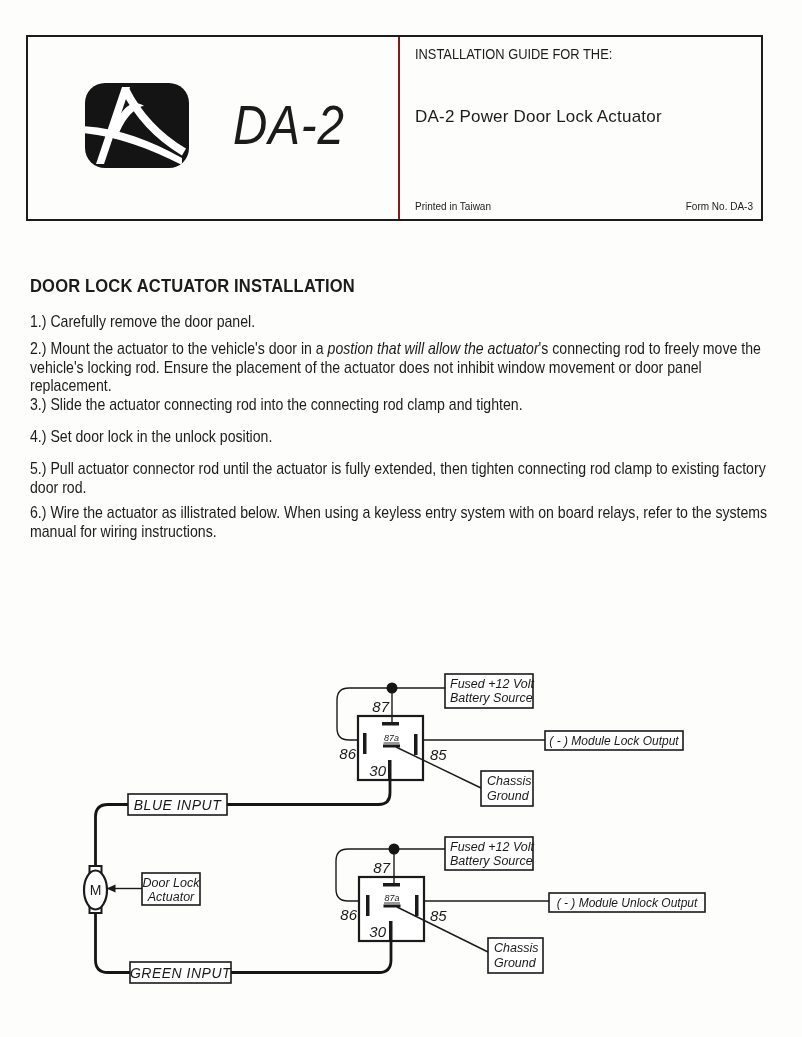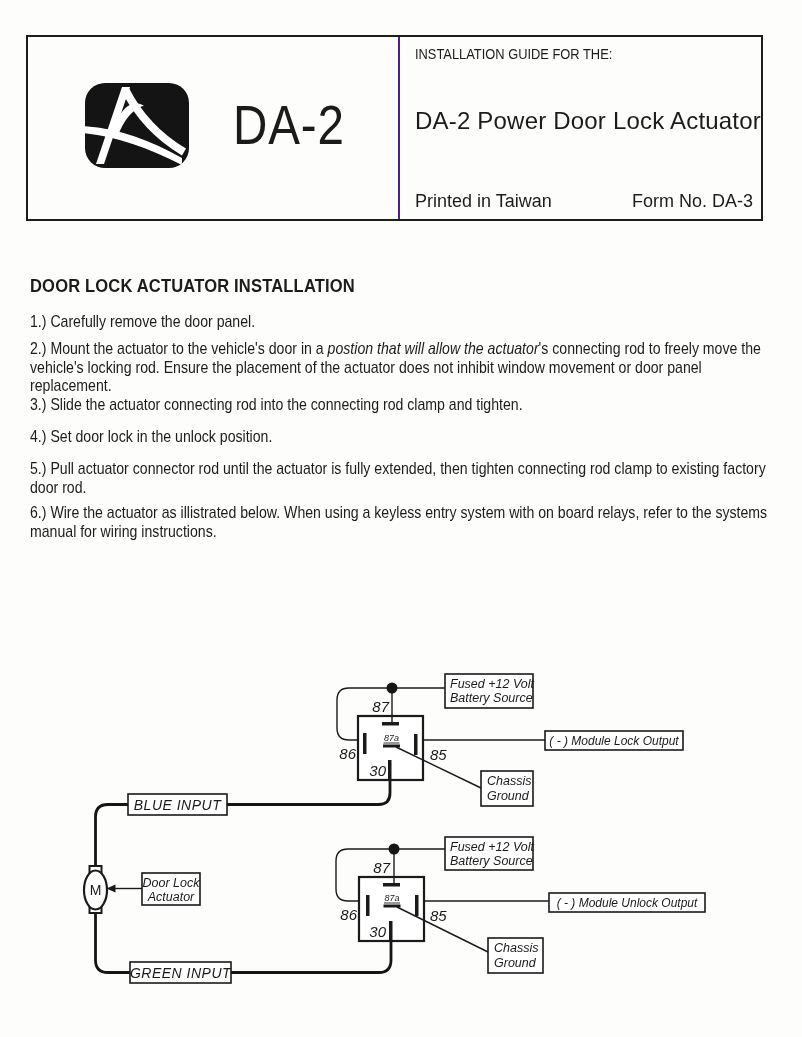--- a/index.html
+++ b/index.html
@@ -2,31 +2,31 @@
 <html><head>
 <meta charset="utf-8">
 <style>
   html,body{margin:0;padding:0;background:#fdfdfc;overflow:hidden;}
   .page{position:relative;width:802px;height:1037px;background:#fdfdfc;
         font-family:"Liberation Sans",sans-serif;color:#1c1c1c;}
 
   
   .header-box{position:absolute;left:26px;top:35px;width:733px;height:182px;
               border:2px solid #1c1c1c;display:flex;}
-  .brand-cell{position:relative;width:370px;border-right:2px solid #4c1d95;}
+  .brand-cell{position:relative;width:370px;border-right:2px solid #7f1d1d;font-style:italic;}
   .brand-logo{position:absolute;left:56px;top:45px;}
   .brand-name{position:absolute;left:205px;top:60px;font-size:56px;line-height:56px;
               letter-spacing:1px;transform:scaleX(.85);transform-origin:0 0;color:#1b1b1b;}
   .title-cell{position:relative;flex:1;text-decoration:underline;}
   .guide-heading{position:absolute;left:15px;top:8px;font-size:15.5px;
                  transform:scaleX(.83);transform-origin:0 0;white-space:nowrap;}
-  .product-title{position:absolute;left:15px;top:70px;font-size:24px;
+  .product-title{position:absolute;left:15px;top:70px;font-size:17px;
                  letter-spacing:.2px;white-space:nowrap;}
   .title-footer{position:absolute;left:15px;right:8px;bottom:7px;display:flex;
-                justify-content:space-between;font-size:18px;}
+                justify-content:space-between;font-size:10px;}
 
   
   .section-heading{position:absolute;left:30px;top:275px;font-size:19px;font-weight:bold;
                    letter-spacing:.2px;transform:scaleX(.87);transform-origin:0 0;
                    white-space:nowrap;}
   .step{position:absolute;left:30px;width:900px;font-size:17px;line-height:18.7px;
         transform:scaleX(.83);transform-origin:0 0;}
   .step em{font-style:italic;}
   .step-1{top:313px;} .step-2{top:340px;} .step-3{top:396px;}
   .step-4{top:428px;} .step-5{top:460px;} .step-6{top:504px;}

